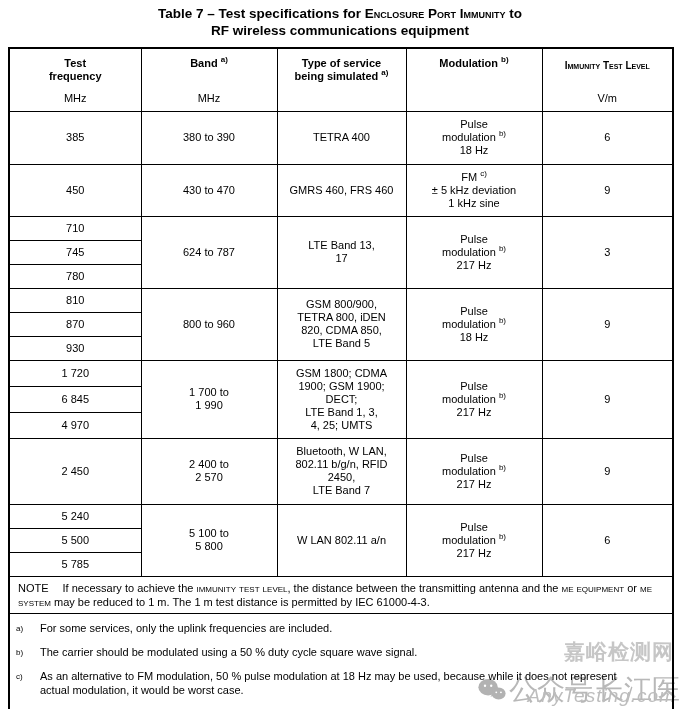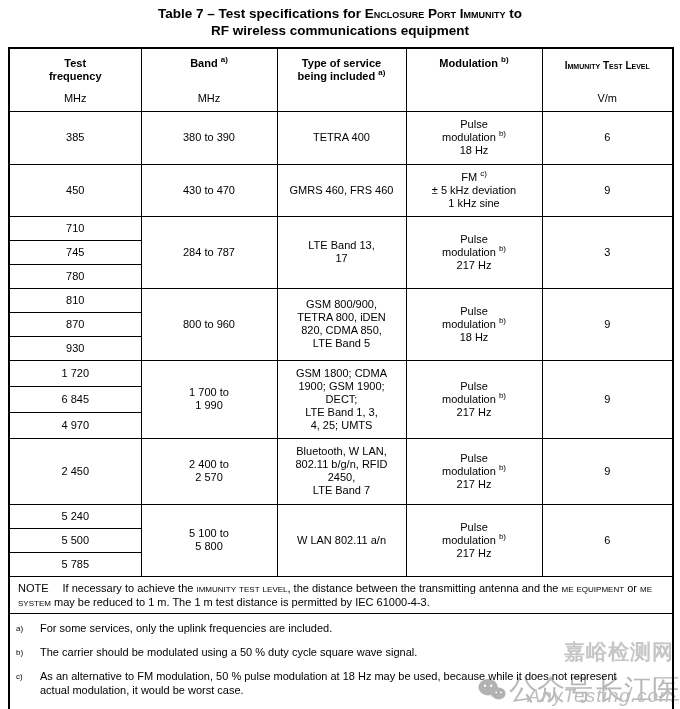--- a/index.html
+++ b/index.html
@@ -77,21 +77,21 @@
       <tr class="h63">
         <th>
           <div class="h"><span>Test</span><br><span>frequency</span></div>
           <div class="u">MHz</div>
         </th>
         <th>
           <div class="h"><span>Band </span><sup>a)</sup></div>
           <div class="u">MHz</div>
         </th>
         <th>
-          <div class="h"><span>Type of service</span><br><span>being included </span><sup>a)</sup></div>
+          <div class="h"><span>Type of service</span><br><span>being simulated </span><sup>a)</sup></div>
         </th>
         <th>
           <div class="h"><span>Modulation </span><sup>b)</sup></div>
         </th>
         <th class="hdr-level">
           <div class="h"><span class="sc">Immunity Test Level</span></div>
           <div class="u">V/m</div>
         </th>
       </tr>
     </thead>
@@ -108,21 +108,21 @@
       <tr class="h52">
         <td>450</td>
         <td>430 to 470</td>
         <td>GMRS 460, FRS 460</td>
         <td><span>FM </span><sup>c)</sup><br><span>± 5 kHz deviation</span><br><span>1 kHz sine</span></td>
         <td>9</td>
       </tr>
 
       <tr class="h24">
         <td>710</td>
-        <td rowspan="3">284 to 787</td>
+        <td rowspan="3">624 to 787</td>
         <td rowspan="3">LTE Band 13,<br>17</td>
         <td rowspan="3"><span>Pulse</span><br><span>modulation </span><sup>b)</sup><br><span>217 Hz</span></td>
         <td rowspan="3">3</td>
       </tr>
       <tr class="h24">
         <td>745</td>
       </tr>
       <tr class="h24">
         <td>780</td>
       </tr>

